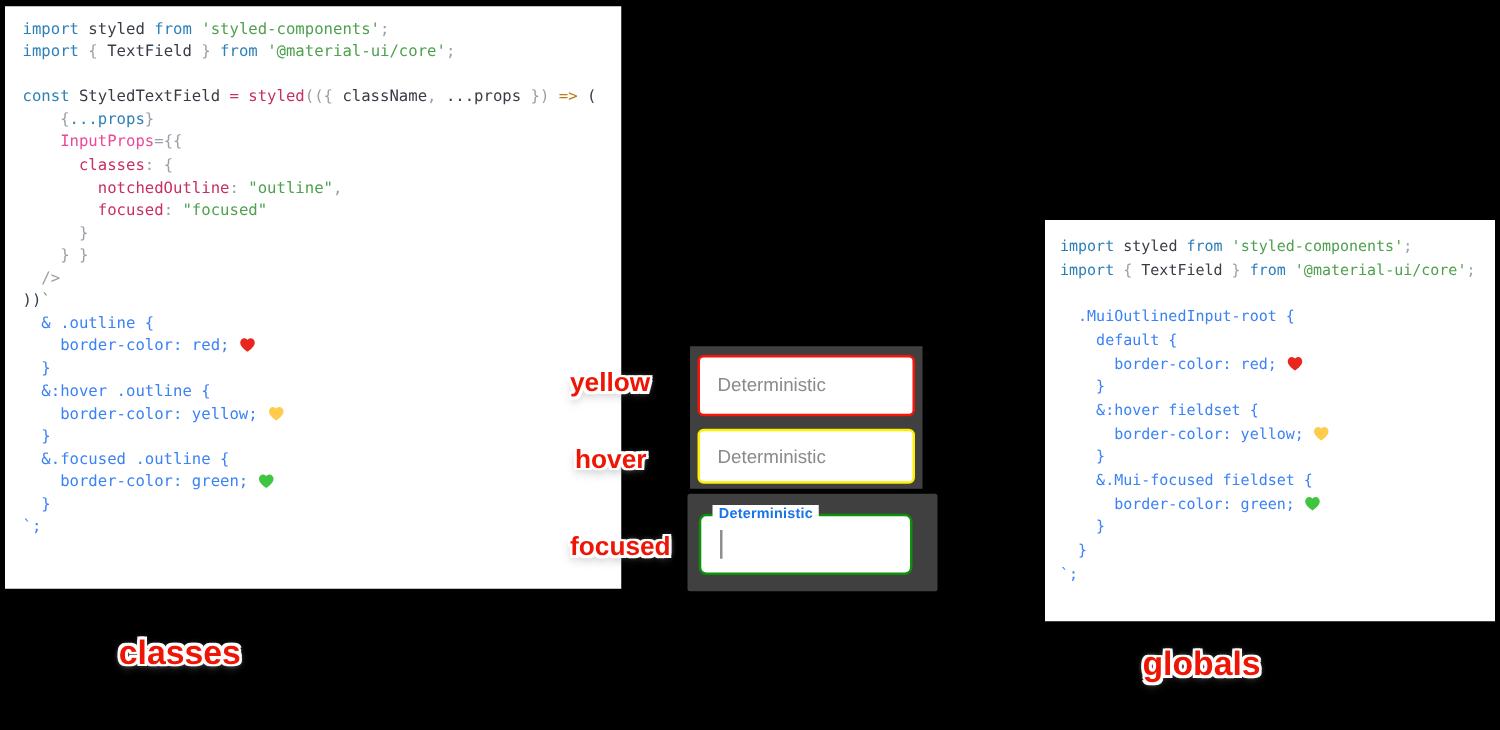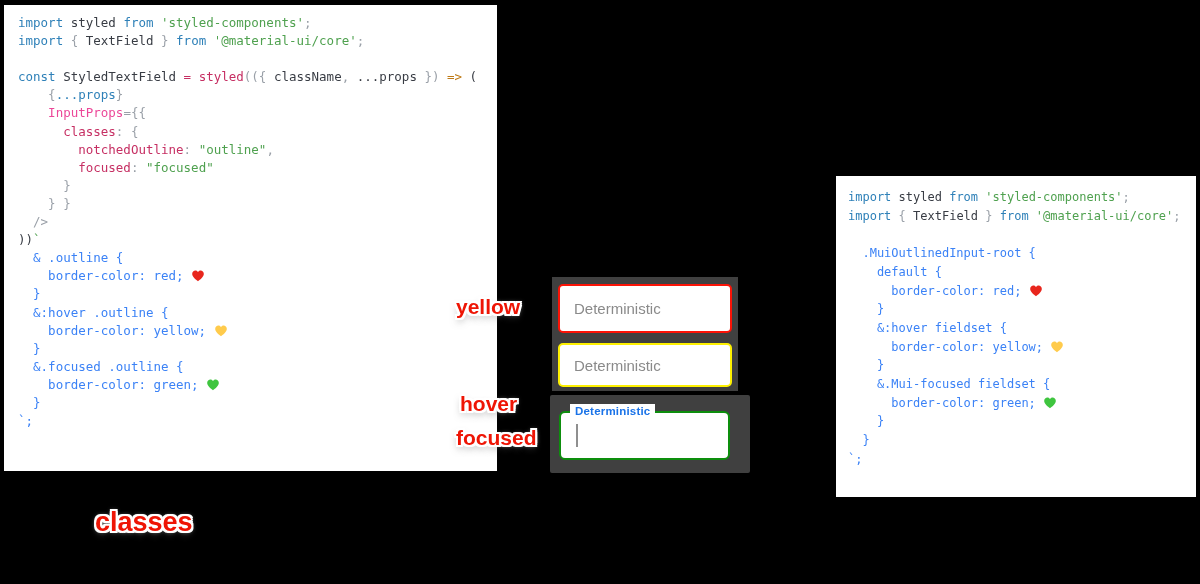--- a/index.html
+++ b/index.html
@@ -40,21 +40,21 @@
                  font-size:11.5px; font-weight:bold; color:#1a73e8; letter-spacing:.2px;
                  line-height:15px; }
   .caret { position:absolute; left:15px; top:11px; width:2px; height:23px; background:#8f8f8f; }
 
   
   .red-label { position:absolute; color:#ee1505; font-weight:bold;
                text-shadow: -2px -2px 0 #fff, 2px -2px 0 #fff, -2px 2px 0 #fff, 2px 2px 0 #fff,
                             -2px 0 0 #fff, 2px 0 0 #fff, 0 -2px 0 #fff, 0 2px 0 #fff,
                             0 0 5px rgba(255,255,255,.85), 0 4px 7px rgba(90,90,90,.55); }
   #lbl-default { left:456px; top:295px; font-size:21px; }
-  #lbl-hover   { left:460px; top:356px; font-size:21px;margin-top:36px; }
+  #lbl-hover   { left:460px; top:356px; font-size:21px; }
   #lbl-focused { left:456px; top:426px; font-size:21px; }
   #lbl-classes { left:95px;  top:507px; font-size:27px; }
   #lbl-globals { left:914px; top:516px; font-size:27px; }
 </style>
 </head>
 <body>
 
 <div class="stage">
 
   <div id="panel-left" class="code-panel">
@@ -127,14 +127,15 @@
       <span class="notch-label">Deterministic</span>
       <span class="caret"></span>
     </div>
   </div>
 
   <div id="lbl-default" class="red-label">yellow</div>
   <div id="lbl-hover" class="red-label">hover</div>
   <div id="lbl-focused" class="red-label">focused</div>
 
   <div id="lbl-classes" class="red-label">classes</div>
+  <div id="lbl-globals" class="red-label">globals</div>
 
 </div>
 
 </body></html>

